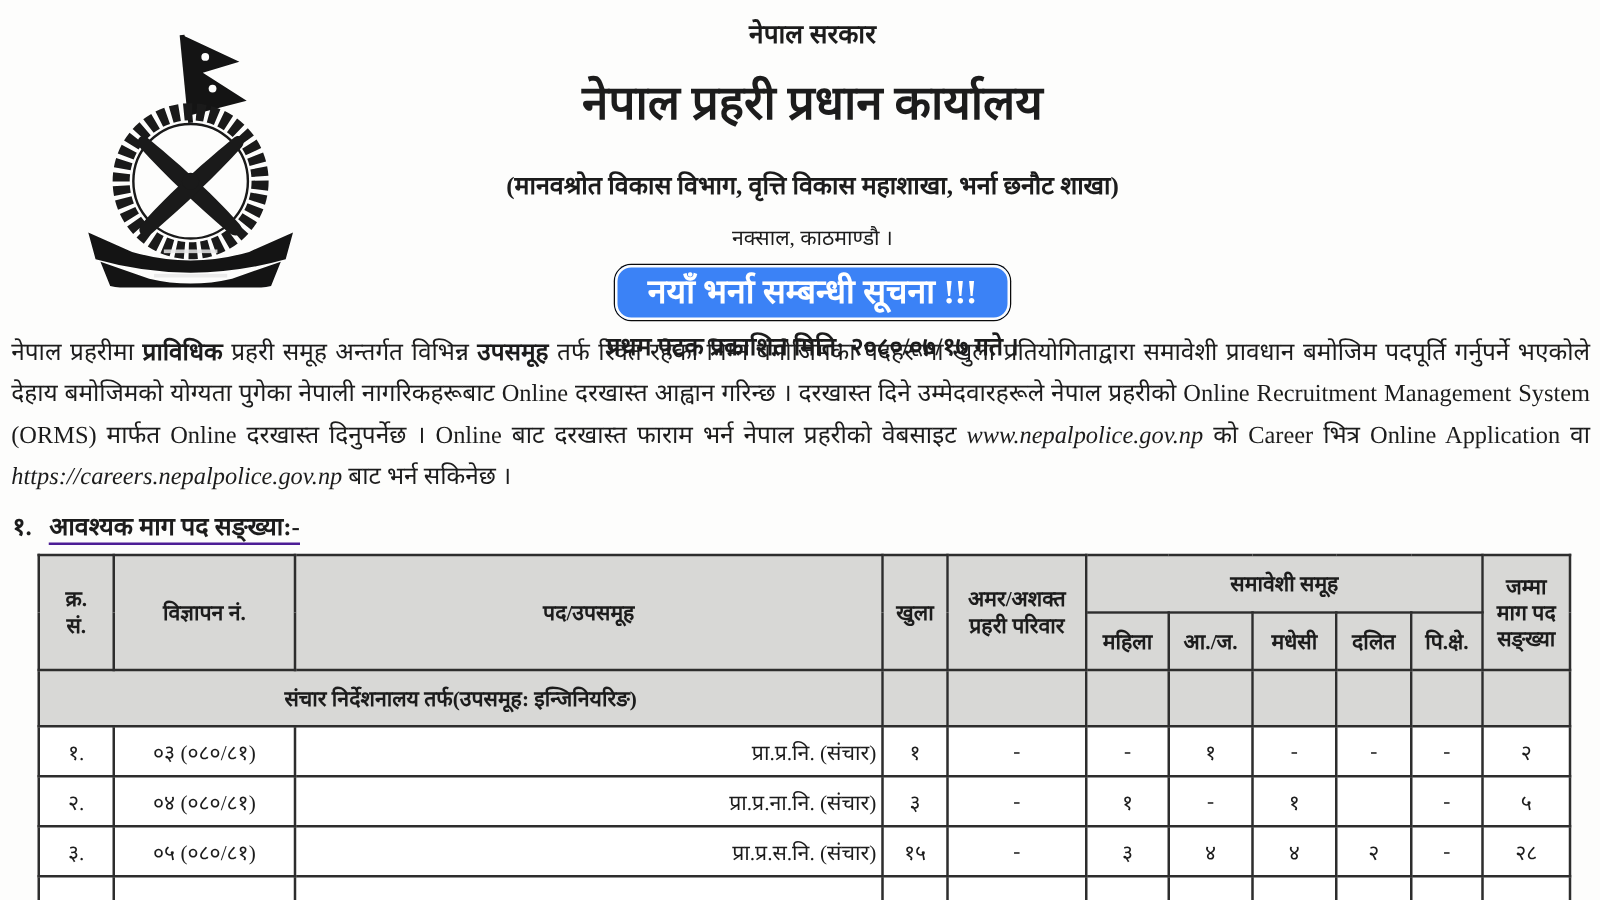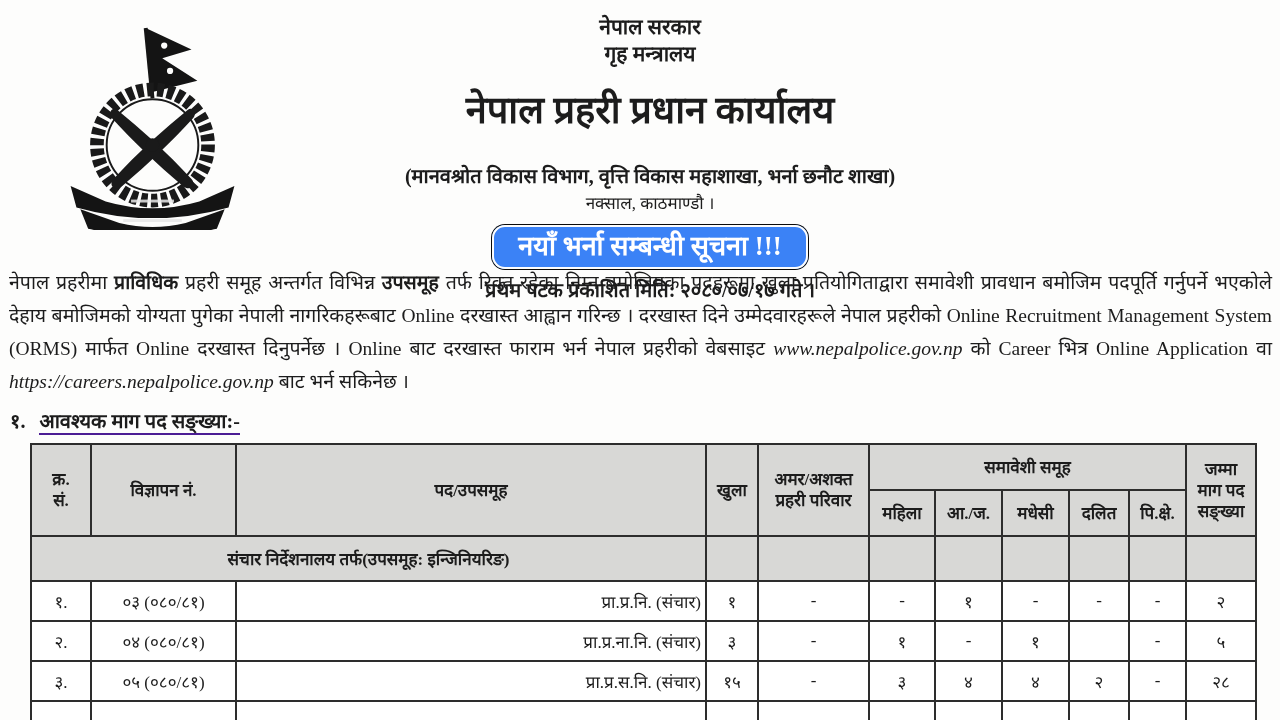--- a/index.html
+++ b/index.html
@@ -15,21 +15,21 @@
   }
   
   .emblem { position:absolute; left:55px; top:20px; width:195px; height:210px; }
 
   
   .header { position:absolute; top:14px; left:250px; width:800px; text-align:center; }
   .h-line1 { font-size:21px; font-weight:600; line-height:27px; }
   .h-line2 { font-size:21px; font-weight:600; line-height:27px; }
   .h-title { font-size:38px; font-weight:700; line-height:48px; margin-top:18px; }
   .h-sub   { font-size:20px; font-weight:700; line-height:28px;margin-top:28px; }
-  .h-addr  { font-size:17px; line-height:25px; margin-top:1px; }
+  .h-addr  { font-size:17px; line-height:25px; margin-top:15px; }
   .badge {
     display:inline-block; margin-top:9px;
     background:#3b82f6; color:#ffffff;
     font-size:27px; font-weight:700; line-height:30px;
     padding:6px 26px 8px 26px; border-radius:13px;
     box-shadow:0 0 0 2px #fdfdfc inset, 0 0 0 1px #0a0a0a;
   }
   .pub-date { font-size:20px; font-weight:700; margin-top:7px; }
 
   
@@ -97,21 +97,20 @@
     <g>
       <path d="M16 170 L52 186 Q100 200 148 186 L184 170 L178 192 Q100 214 22 192 Z" fill="#141414"></path>
       <path d="M26 194 L66 208 Q100 216 134 208 L174 194 L166 214 Q100 228 34 214 Z" fill="#141414"></path>
       <rect x="78" y="184" width="44" height="3" fill="#e8e8e8" opacity="0.85"></rect>
       <rect x="70" y="204" width="60" height="3" fill="#e8e8e8" opacity="0.85"></rect>
     </g>
   </svg>
 
   <div class="header">
     <div class="h-line1">नेपाल सरकार</div>
-    <div class="h-line2">गृह मन्त्रालय</div>
     <div class="h-title">नेपाल प्रहरी प्रधान कार्यालय</div>
     <div class="h-sub">(मानवश्रोत विकास विभाग, वृत्ति विकास महाशाखा, भर्ना छनौट शाखा)</div>
     <div class="h-addr">नक्साल, काठमाण्डौ ।</div>
     <div>
       <span class="badge">नयाँ भर्ना सम्बन्धी सूचना !!!</span>
     </div>
     <div class="pub-date">प्रथम पटक प्रकाशित मिति: २०८०/०७/१७ गते ।</div>
   </div>
 
   <p class="para"><span>नेपाल प्रहरीमा </span><span class="b">प्राविधिक</span><span> प्रहरी समूह अन्तर्गत विभिन्न </span><span class="b">उपसमूह</span><span> तर्फ रिक्त रहेका निम्न बमोजिमका पदहरूमा खुला प्रतियोगिताद्वारा समावेशी प्रावधान बमोजिम पदपूर्ति गर्नुपर्ने भएकोले देहाय बमोजिमको योग्यता पुगेका नेपाली नागरिकहरूबाट Online दरखास्त आह्वान गरिन्छ । दरखास्त दिने उम्मेदवारहरूले नेपाल प्रहरीको Online Recruitment Management System (ORMS) मार्फत Online दरखास्त दिनुपर्नेछ । Online बाट दरखास्त फाराम भर्न नेपाल प्रहरीको वेबसाइट </span><span class="i">www.nepalpolice.gov.np</span><span> को Career भित्र Online Application वा </span><span class="i">https://careers.nepalpolice.gov.np</span><span> बाट भर्न सकिनेछ ।</span></p>

